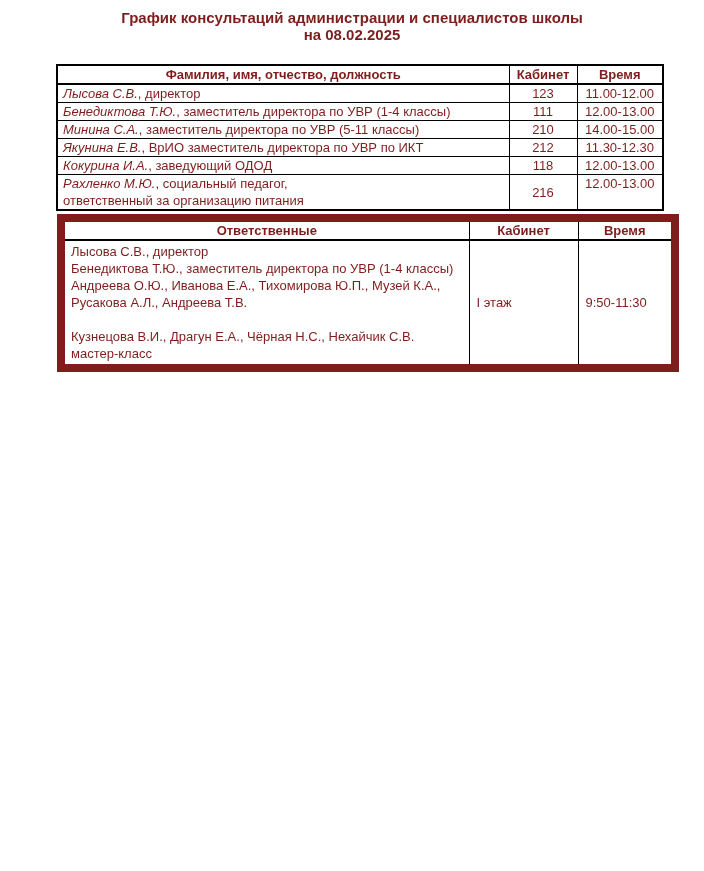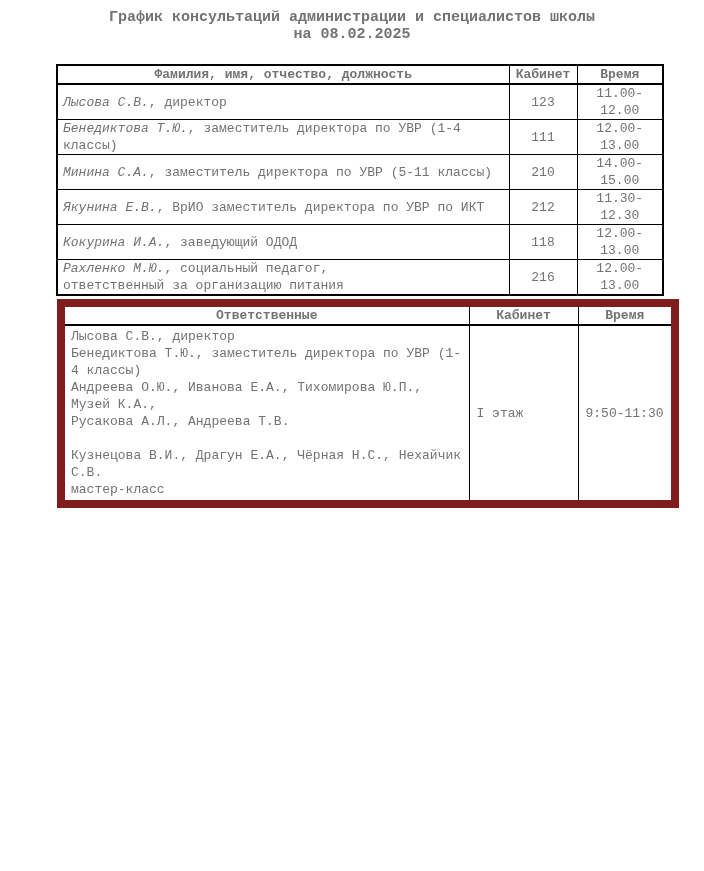--- a/index.html
+++ b/index.html
@@ -2,22 +2,22 @@
 <html><head>
 <meta charset="utf-8">
 <style>
   * { margin: 0; padding: 0; box-sizing: border-box; }
   html, body { background: #ffffff; }
   .page {
     position: relative;
     width: 704px;
     height: 871px;
     background: #ffffff;
-    font-family: Liberation Mono, monospace;
-    color: #737373;
+    font-family: Liberation Sans, sans-serif;
+    color: #7f1d1d;
     overflow: hidden;
   }
   .doc-title {
     padding-top: 9px;
     text-align: center;
     font-weight: bold;
     font-size: 15px;
     line-height: 17px;
   }
   table {

